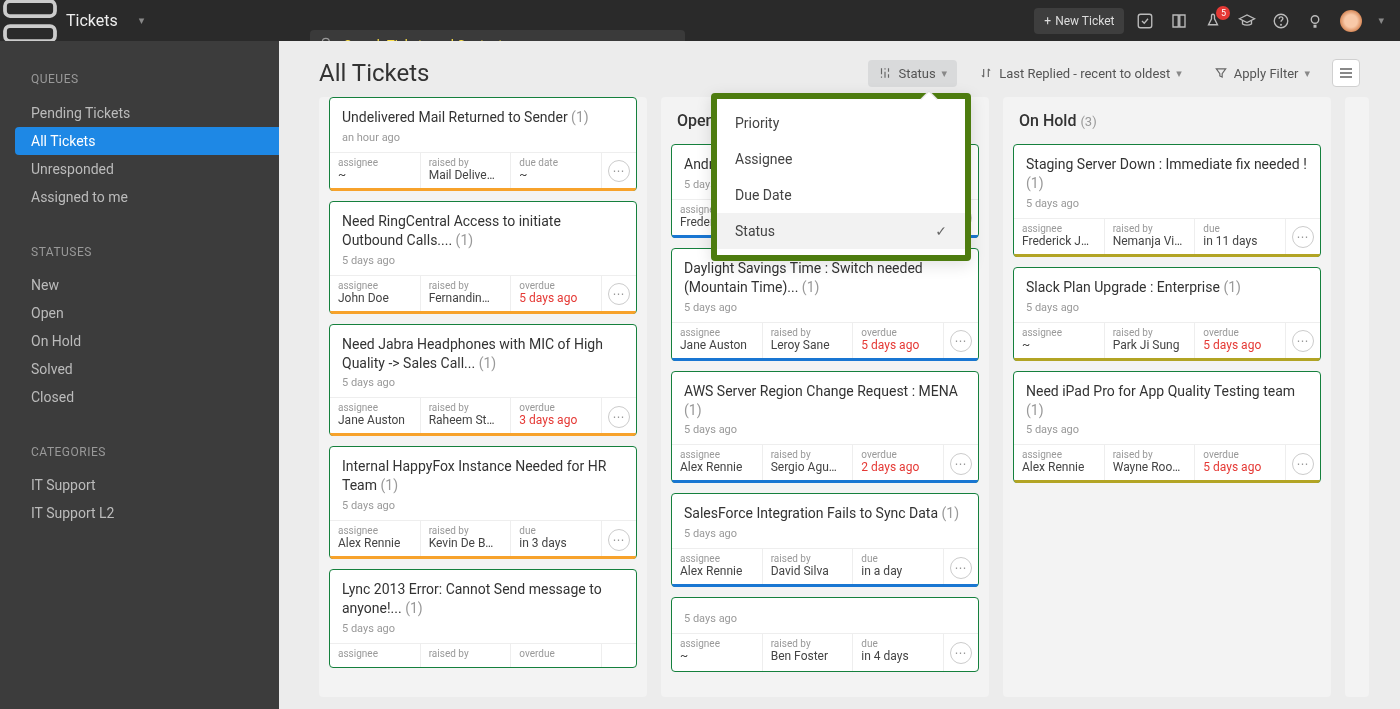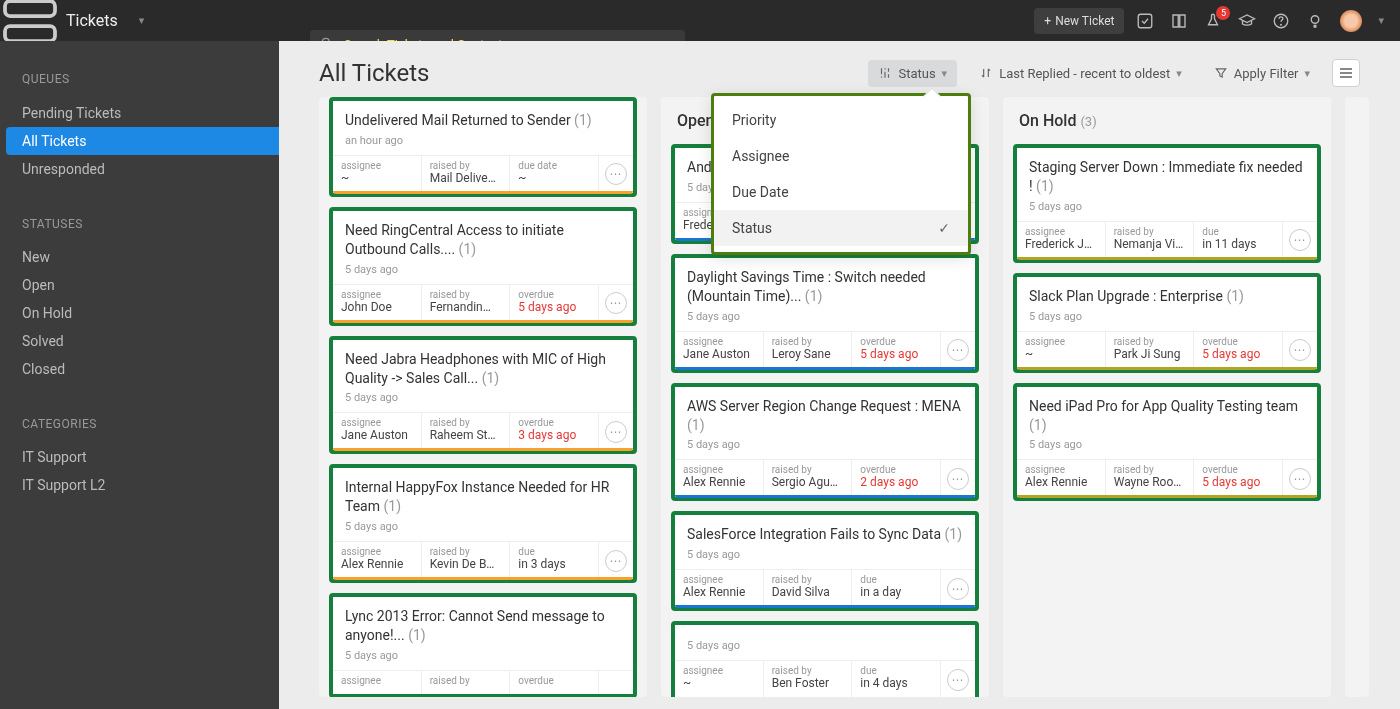--- a/index.html
+++ b/index.html
@@ -11,21 +11,21 @@
 .tb-title { font-size: 16px; color:#eee; display:flex; align-items:center; gap:21px; padding-left:6px; width:250px; }
 .tb-search { width: 375px; height:28px; background:#3a3a3a; border-radius:4px; display:flex; align-items:center; color:#fde047; padding:0 10px; gap:10px; font-size:13px;margin-top:47px; }
 .tb-spacer { flex:1; }
 .tb-btn { background:#3e3e3e; color:#ddd; font-size:12px; padding:6px 10px; border-radius:4px; display:flex; align-items:center; gap:4px; margin-right:12px; }
 .tb-icons { display:flex; align-items:center; gap:16px; padding-right:16px; }
 .tb-ic { width:18px; height:18px; color:#bbb; position:relative; display:flex; align-items:center; justify-content:center; }
 .tb-badge { position:absolute; top:-6px; right:-8px; background:#e53935; color:#fff; font-size:9px; width:14px; height:14px; border-radius:50%; display:flex; align-items:center; justify-content:center; }
 .tb-avatar { width:22px; height:22px; border-radius:50%; background: radial-gradient(circle,#f8c9a8 40%, #d88a5a 70%); }
 
 
-.sidebar { position:absolute; top:41px; left:0; width:334px; height:calc(709px - 41px); background: linear-gradient(#3c3c3c,#3c3c3c); color:#aaa; overflow-y:auto; padding-top:20px; }
+.sidebar { position:absolute; top:41px; left:0; width:334px; height:calc(709px - 41px); background: linear-gradient(#3c3c3c,#3c3c3c); color:#aaa; overflow-y:auto; padding-top:20px;padding-left:9px; }
 .sb-section { padding: 6px 22px; display:flex; justify-content:space-between; align-items:center; font-size:12px; letter-spacing:0.5px; color:#999; margin-top:4px; }
 .sb-items { padding: 6px 0; }
 .sb-item { display:flex; justify-content:space-between; padding:6px 22px; font-size:14px; color:#bbb; cursor:pointer; }
 .sb-item.active { background:#1e88e5; color:#fff; border-radius:0; margin:0 6px; border-radius:4px; padding:6px 16px; }
 .sb-item.active .sb-count{ color:#fff; }
 .sb-count { color:#999; font-size:13px; }
 .sb-gap { height:18px; }
 
 
 .main { position:absolute; top:41px; left:279px; right:0; bottom:0; overflow:hidden; background:#ececec; }
@@ -40,40 +40,40 @@
 
 
 .board { display:flex; gap:14px; padding: 0 20px 0 40px; height:calc(100% - 68px); }
 .col { width:328px; background:#f3f3f3; border-radius:4px; display:flex; flex-direction:column; flex-shrink:0; }
 .col.narrow { width:24px; background:#f3f3f3; border-radius:4px; }
 .col-head { padding:14px 16px; font-size:16px; font-weight:500; color:#333; }
 .col-head .cnt { color:#999; font-size:13px; font-weight:400; }
 .col-body { padding:0 10px 10px; overflow-y:auto; flex:1; }
 
 
-.card { background:#fff; border:4px solid #15803d; border-radius:4px; margin-bottom:10px; position:relative; }
+.card { background:#fff; border:1px solid #15803d; border-radius:4px; margin-bottom:10px; position:relative; }
 .card-top { padding:10px 12px 8px; }
 .card-title { font-size:14px; color:#333; line-height:1.35; }
 .card-title .cnt { color:#999; }
 .card-time { font-size:11px; color:#999; margin-top:4px; }
 .card-meta { display:flex; border-top:1px solid #eee; position:relative; }
 .cell { flex:1; padding:4px 8px 8px; border-right:1px solid #eee; min-width:0; }
 .cell:last-of-type{ border-right:none; }
 .cell-lbl { font-size:10px; color:#999; }
 .cell-val { font-size:12px; color:#444; white-space:nowrap; overflow:hidden; text-overflow:ellipsis; }
 .cell-val.overdue { color:#e53935; }
 .card-more { width:34px; display:flex; align-items:center; justify-content:center; }
 .more-circ { width:22px; height:22px; border:1px solid #ccc; border-radius:50%; display:flex; align-items:center; justify-content:center; color:#999; font-size:12px; letter-spacing:1px; }
 .accent { height:3px; width:100%; position:absolute; left:0; bottom:-1px; border-radius:0 0 4px 4px; }
 .acc-orange{ background:#f7a22b; }
 .acc-blue{ background:#1976d2; }
 .acc-olive{ background:#b2a424; }
 
 
-.dropdown { position:absolute; top:52px; left:432px; width:260px; background:#fff; border:3px solid #4d7c0f; border-radius:4px; box-shadow:0 4px 16px rgba(0,0,0,0.12); padding:6px 0; }
+.dropdown { position:absolute; top:52px; left:432px; width:260px; background:#fff; border:6px solid #4d7c0f; border-radius:4px; box-shadow:0 4px 16px rgba(0,0,0,0.12); padding:6px 0; }
 .dd-item { padding:10px 18px; font-size:14px; color:#444; display:flex; justify-content:space-between; align-items:center; }
 .dd-item.sel { background:#f2f2f2; }
 .dd-caret { position:absolute; top:-6px; right:30px; width:12px; height:12px; background:#fff; border-left:1px solid #ddd; border-top:1px solid #ddd; transform:rotate(45deg); }
 
 .chev{ font-size:11px; color:#888; }
 
 svg { width:100%; height:100%; }
 </style>
 </head>
 <body>
@@ -153,20 +153,24 @@
         <span>Pending Tickets</span>
         <span class="sb-count">19</span>
       </div>
       <div class="sb-item active">
         <span>All Tickets</span>
         <span class="sb-count">27</span>
       </div>
       <div class="sb-item">
         <span>Unresponded</span>
         <span class="sb-count">19</span>
+      </div>
+      <div class="sb-item">
+        <span>Assigned to me</span>
+        <span class="sb-count">8</span>
       </div>
     </div>
     <div class="sb-gap"></div>
     <div class="sb-section">
       <span>STATUSES</span>
     </div>
     <div class="sb-items">
       <div class="sb-item">
         <span>New</span>
       </div>

